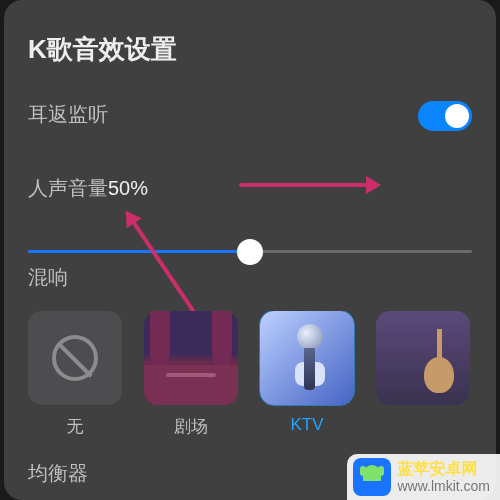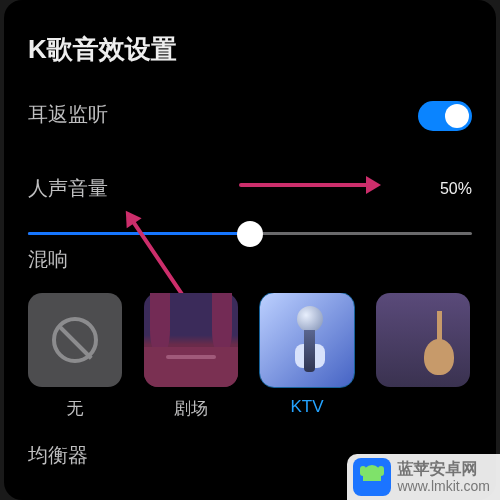--- a/index.html
+++ b/index.html
@@ -5,21 +5,21 @@
   * { margin: 0; padding: 0; box-sizing: border-box; }
   body {
     width: 500px;
     height: 500px;
     background: #1a1a1a;
     font-family: -apple-system, "PingFang SC", "Microsoft YaHei", sans-serif;
     overflow: hidden;
     position: relative;
   }
   .panel {
-    background: #000000;
+    background: #404040;
     border-radius: 18px;
     margin: 0 4px;
     padding: 32px 24px 0 24px;
     height: 500px;
     position: relative;
   }
   .title {
     color: #eeeeee;
     font-size: 26px;
     font-weight: 600;
@@ -45,22 +45,22 @@
     position: absolute;
     right: 3px;
     top: 3px;
     width: 24px;
     height: 24px;
     background: #fff;
     border-radius: 50%;
   }
   
   .slider-block { margin-top: 44px; }
-  .slider-head { display: flex; justify-content: space-between; align-items: center; margin-bottom: 18px; }
-  .slider-val { color: #efefef; font-size: 16px; }
+  .slider-head { display: flex; justify-content: flex-start; align-items: center; margin-bottom: 36px; }
+  .slider-val { color: #efefef; font-size: 20px; }
   .slider {
     position: relative;
     height: 26px;
   }
   .track {
     position: absolute;
     top: 12px;
     left: 0;
     right: 0;
     height: 3px;
@@ -254,21 +254,21 @@
   .wm .logo::before{
     content:""; position:absolute; left:10px; top:7px;
     width:18px; height:16px; border-radius:9px 9px 0 0;
     background:#7fe26a;
   }
   .wm .logo::after{
     content:""; position:absolute; left:7px; top:8px;
     width:6px; height:10px; border-radius:3px; background:#7fe26a;
     box-shadow: 18px 0 0 #7fe26a;
   }
-  .wm .t1 { color:#737373; font-weight:700; font-size:16px; line-height:1.1; }
+  .wm .t1 { color:#fde047; font-weight:700; font-size:16px; line-height:1.1; }
   .wm .t2 { color:#777; font-size:14px; }
 </style>
 </head>
 <body>
 
 <div class="panel">
 
   <div class="title">K歌音效设置</div>
 
   <div class="row">

